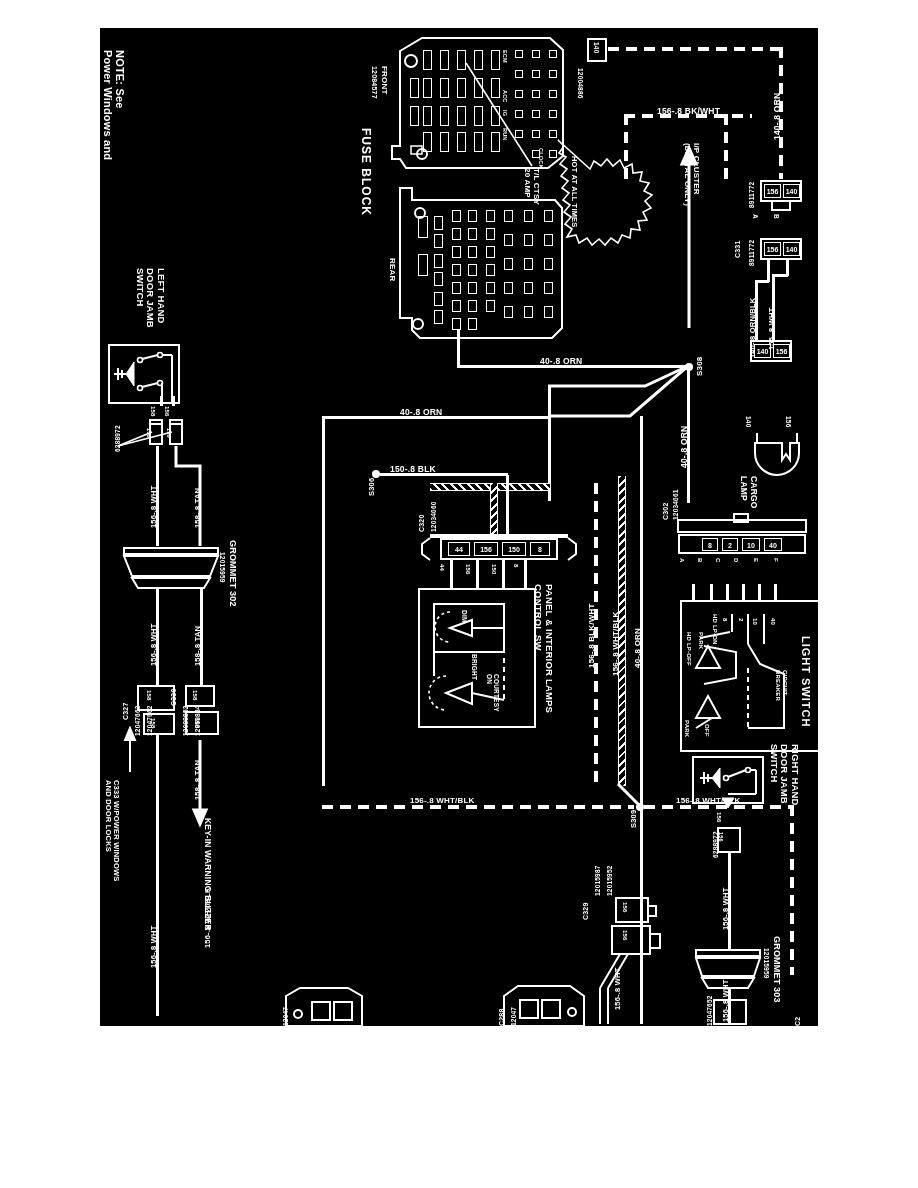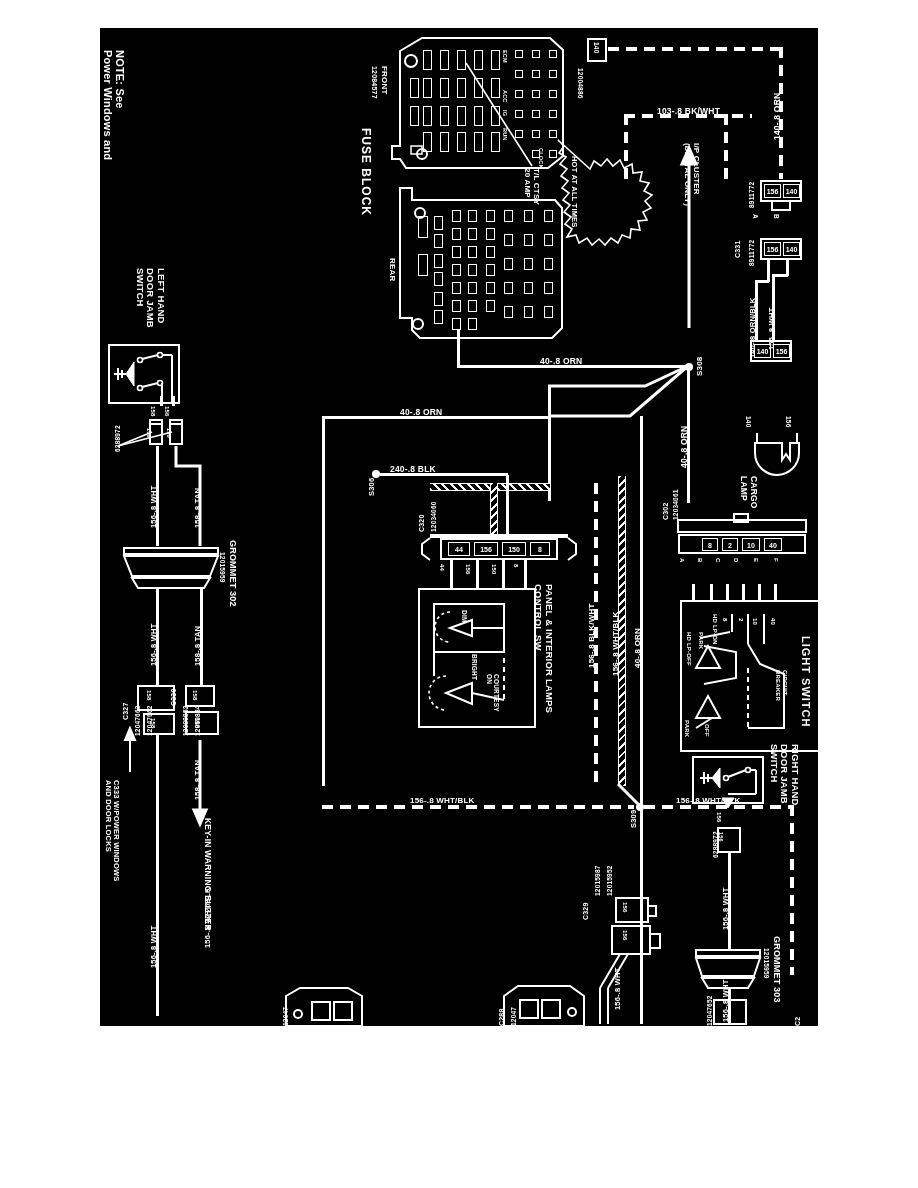--- a/index.html
+++ b/index.html
@@ -157,21 +157,21 @@
 
     <div class="box" style="left:487px;top:10px;width:20px;height:24px;"></div>
     <div class="lbl rot" style="left:500px;top:14px;font-size:6.5px;">140</div>
     <div class="lbl rot" style="left:484px;top:40px;font-size:6.5px;">12004886</div>
 
     <div class="dash-h" style="left:508px;top:19px;width:175px;"></div>
     <div class="dash-v" style="left:679px;top:19px;height:132px;"></div>
     <div class="lbl rotn" style="left:673px;top:112px;font-size:8.5px;">140-.8 ORN</div>
 
     <div class="dash-h" style="left:524px;top:86px;width:128px;"></div>
-    <div class="lbl" style="left:557px;top:79px;font-size:8.5px;">103-.8 BK/WHT</div>
+    <div class="lbl" style="left:557px;top:79px;font-size:8.5px;">156-.8 BK/WHT</div>
     <div class="dash-v" style="left:524px;top:86px;height:65px;"></div>
     <div class="dash-v" style="left:624px;top:86px;height:65px;"></div>
 
     <svg style="left:0;top:0;width:718px;height:998px;">
       <path d="M589 120 L589 300 M589 120 l-7 16 l14 0 Z" fill="#fff" stroke="#fff" stroke-width="3"></path>
     </svg>
     <div class="lbl rot" style="left:600px;top:115px;font-size:8px;">I/P CLUSTER
 (DIGITAL ONLY)</div>
 
     <div class="conn" style="left:660px;top:152px;width:42px;height:22px;">
@@ -230,21 +230,21 @@
     </svg>
     <div class="wire v" style="left:448px;top:358px;height:115px;"></div>
     <div class="wire v" style="left:448px;top:388px;height:2px;"></div>
     <div class="wire h" style="left:222px;top:388px;width:228px;"></div>
     <div class="lbl" style="left:300px;top:380px;font-size:8.5px;">40-.8 ORN</div>
     <div class="wire v" style="left:222px;top:388px;height:370px;"></div>
 
     <div class="dot" style="left:272px;top:442px;"></div>
     <div class="lbl rotn" style="left:268px;top:468px;font-size:7.5px;">S306</div>
     <div class="wire h" style="left:280px;top:445px;width:40px;"></div>
-    <div class="lbl" style="left:290px;top:437px;font-size:8.5px;">240-.8 BLK</div>
+    <div class="lbl" style="left:290px;top:437px;font-size:8.5px;">150-.8 BLK</div>
 
     <div class="hatch-h" style="left:330px;top:455px;width:120px;"></div>
     <div class="hatch-v" style="left:390px;top:455px;height:55px;"></div>
     <div class="wire v" style="left:406px;top:447px;height:63px;"></div>
     <div class="wire h" style="left:320px;top:445px;width:88px;"></div>
 
     <div class="conn" style="left:340px;top:510px;width:118px;height:22px;justify-content:center;">
       <div class="pin" style="width:22px;height:14px;line-height:14px;margin:0 2px;">44</div>
       <div class="pin" style="width:24px;height:14px;line-height:14px;margin:0 2px;">156</div>
       <div class="pin" style="width:24px;height:14px;line-height:14px;margin:0 2px;">150</div>

